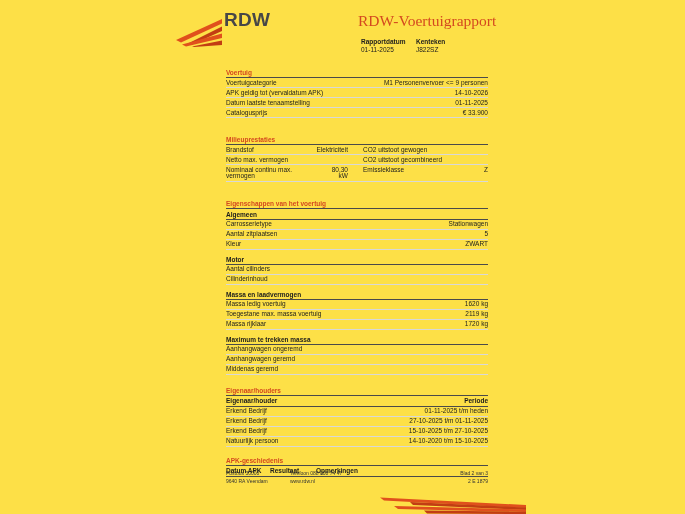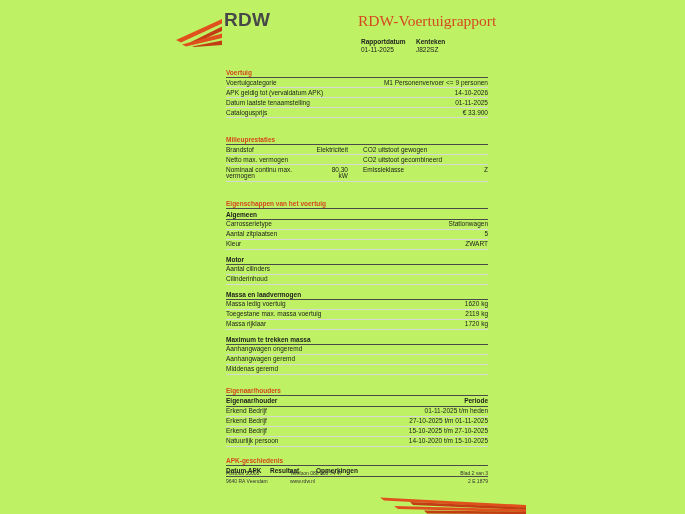--- a/index.html
+++ b/index.html
@@ -4,21 +4,21 @@
 <style>
   html, body { margin: 0; padding: 0; }
   body {
     width: 685px; height: 514px;
     background: #ffffff;
     font-family: "Liberation Sans", sans-serif;
     color: #1c1c1c;
     position: relative;
     overflow: hidden;
   }
-  .page { position: absolute; inset: 0; background: #bef264; }
+  .page { position: absolute; inset: 0; background: #fde047; }
 
   
   .logo-svg { position: absolute; left: 176px; top: 19px; }
   .fl-o { fill: var(--logo-orange, #e0501c); }
   .fl-d { fill: var(--logo-dark, #c23d13); }
   .wordmark {
     position: absolute; left: 224px; top: 9px;
     font-size: 19px; font-weight: 700; color: #474747; letter-spacing: 0.3px;
   }
   .report-title {

